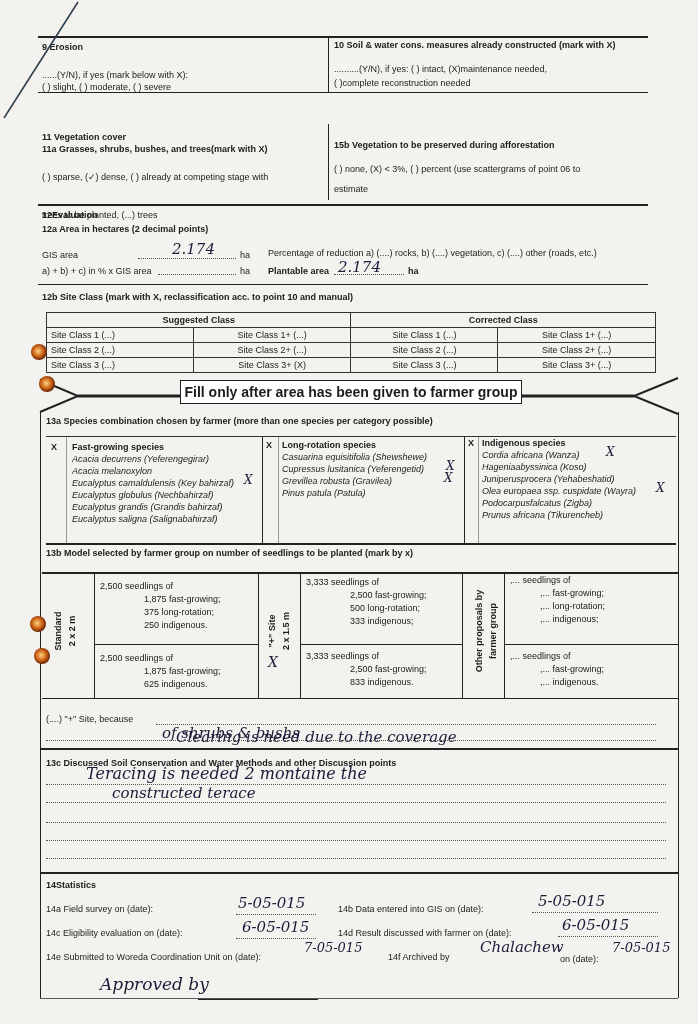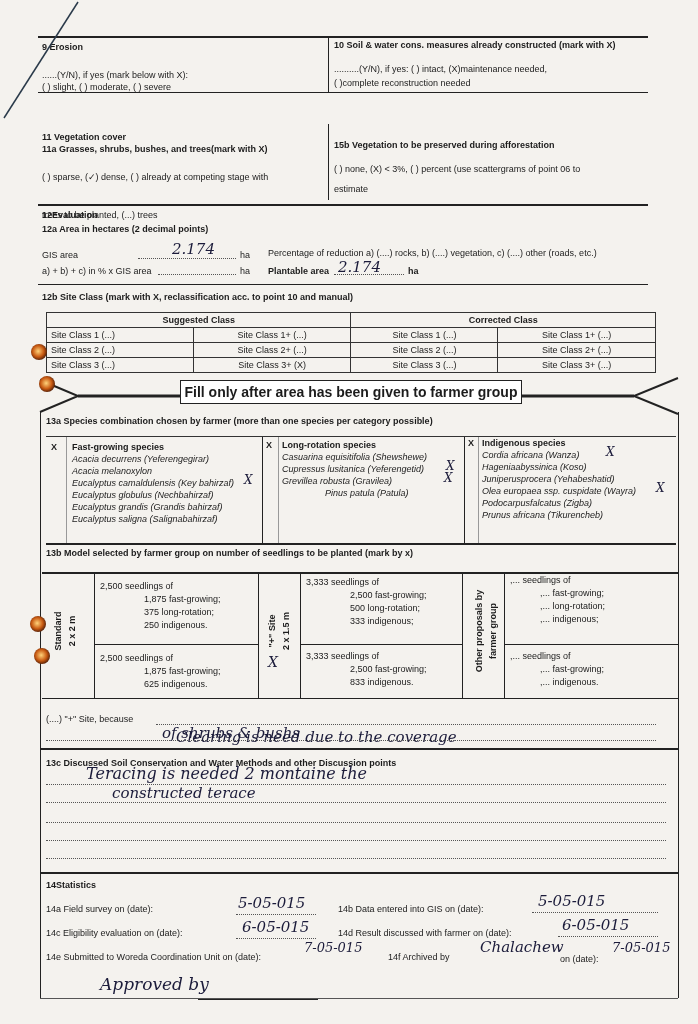--- a/index.html
+++ b/index.html
@@ -123,21 +123,21 @@
     <div class="hw" style="left:198px;top:36px;font-size:12px;">X</div>
     <div class="t it" style="left:26px;top:53px;">Eucalyptus globulus (Nechbahirzaf)</div>
     <div class="t it" style="left:26px;top:65px;">Eucalyptus grandis (Grandis bahirzaf)</div>
     <div class="t it" style="left:26px;top:77px;">Eucalyptus saligna (Salignabahirzaf)</div>
 
     <div class="t it" style="left:236px;top:15px;">Casuarina equisitifolia (Shewshewe)</div>
     <div class="t it" style="left:236px;top:27px;">Cupressus lusitanica (Yeferengetid)</div>
     <div class="hw" style="left:400px;top:22px;font-size:12px;">X</div>
     <div class="t it" style="left:236px;top:39px;">Grevillea robusta (Gravilea)</div>
     <div class="hw" style="left:398px;top:34px;font-size:12px;">X</div>
-    <div class="t it" style="left:236px;top:51px;margin-left:43px;">Pinus patula (Patula)</div>
+    <div class="t it" style="left:236px;top:51px;">Pinus patula (Patula)</div>
 
     <div class="t it" style="left:436px;top:13px;">Cordia africana (Wanza)</div>
     <div class="hw" style="left:560px;top:8px;font-size:12px;">X</div>
     <div class="t it" style="left:436px;top:25px;">Hageniaabyssinica (Koso)</div>
     <div class="t it" style="left:436px;top:37px;">Juniperusprocera (Yehabeshatid)</div>
     <div class="t it" style="left:436px;top:49px;">Olea europaea ssp. cuspidate (Wayra)</div>
     <div class="hw" style="left:610px;top:44px;font-size:12px;">X</div>
     <div class="t it" style="left:436px;top:61px;">Podocarpusfalcatus (Zigba)</div>
     <div class="t it" style="left:436px;top:73px;">Prunus africana (Tikurencheb)</div>
   </div>

